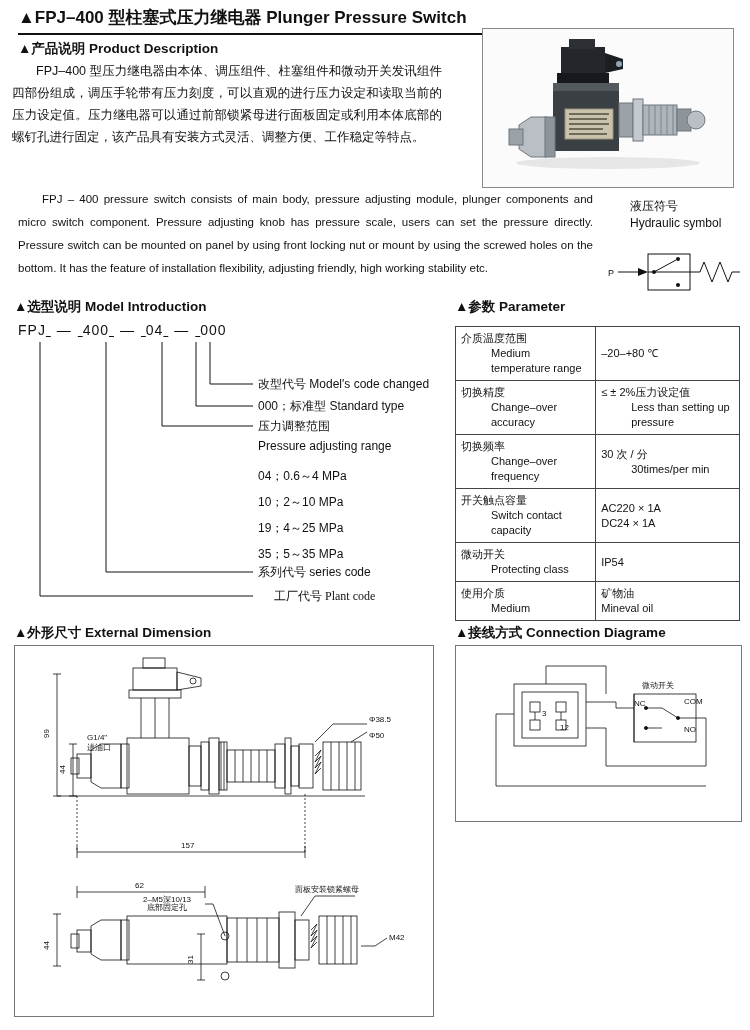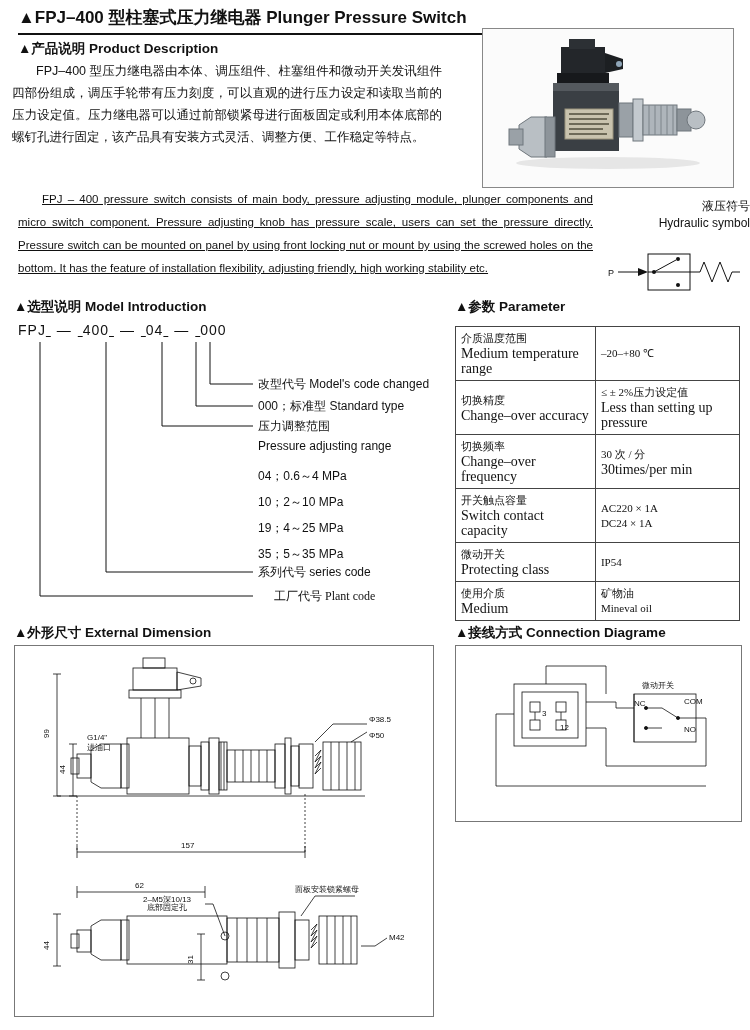--- a/index.html
+++ b/index.html
@@ -26,62 +26,62 @@
   }
 
   
   .desc-cn{
     position:absolute;left:12px;top:60px;width:430px;
     font-size:12.5px;line-height:22px;text-align:justify;
   }
   .desc-cn p{margin:0;text-indent:24px;}
   .desc-en{
     position:absolute;left:18px;top:188px;width:575px;
-    font-size:11.5px;line-height:23px;text-align:justify;text-decoration:underline;
+    font-size:11.5px;line-height:23px;text-align:justify;
   }
   .desc-en p{margin:0;text-indent:24px;}
 
   
   .photo{
     position:absolute;left:482px;top:28px;width:250px;height:158px;
     border:1px solid #888;background:#fdfdfd;overflow:hidden;
   }
   .photo svg{display:block;}
 
   
   .hyd-label{
-    position:absolute;left:630px;top:198px;width:120px;text-align:right;
+    position:absolute;left:630px;top:198px;width:120px;text-align:left;
     font-size:12px;line-height:17px;
   }
   .hyd-sym{
     position:absolute;left:608px;top:246px;width:140px;height:52px;
   }
 
   
   .model-area{position:absolute;left:10px;top:322px;width:440px;height:290px;}
   .model-top{
     position:absolute;left:8px;top:0px;font-size:14px;letter-spacing:1px;text-decoration:underline;
   }
   .model-top span{display:inline-block;}
   .ml-item{position:absolute;font-size:12px;line-height:16px;white-space:nowrap;}
   .ml-item .cn{}
   .ml-item .en{}
 
   
   .param-table{
     position:absolute;left:455px;top:326px;width:285px;
-    border-collapse:collapse;font-size:11px;font-family:Liberation Serif, serif;
+    border-collapse:collapse;font-size:11px;
   }
   .param-table td{
     border:1px solid #444;padding:4px 5px;vertical-align:middle;
     line-height:15px;
   }
   .param-table td.k{width:140px;}
   .param-table td.v{width:145px;}
-  .param-table .sub{font-size:14px;}
+  .param-table .sub{font-size:11px;margin-left:30px;}
 
   
   .dim-box{
     position:absolute;left:14px;top:645px;width:418px;height:370px;
     border:1px solid #777;background:#fff;
   }
   .conn-box{
     position:absolute;left:455px;top:645px;width:285px;height:175px;
     border:1px solid #777;background:#fff;
   }

